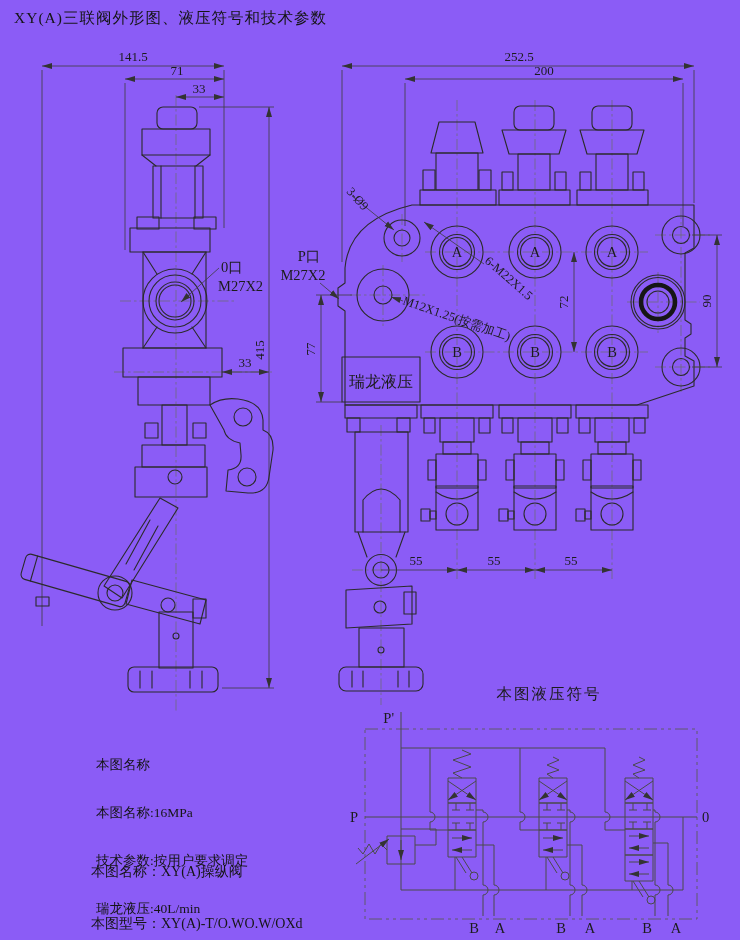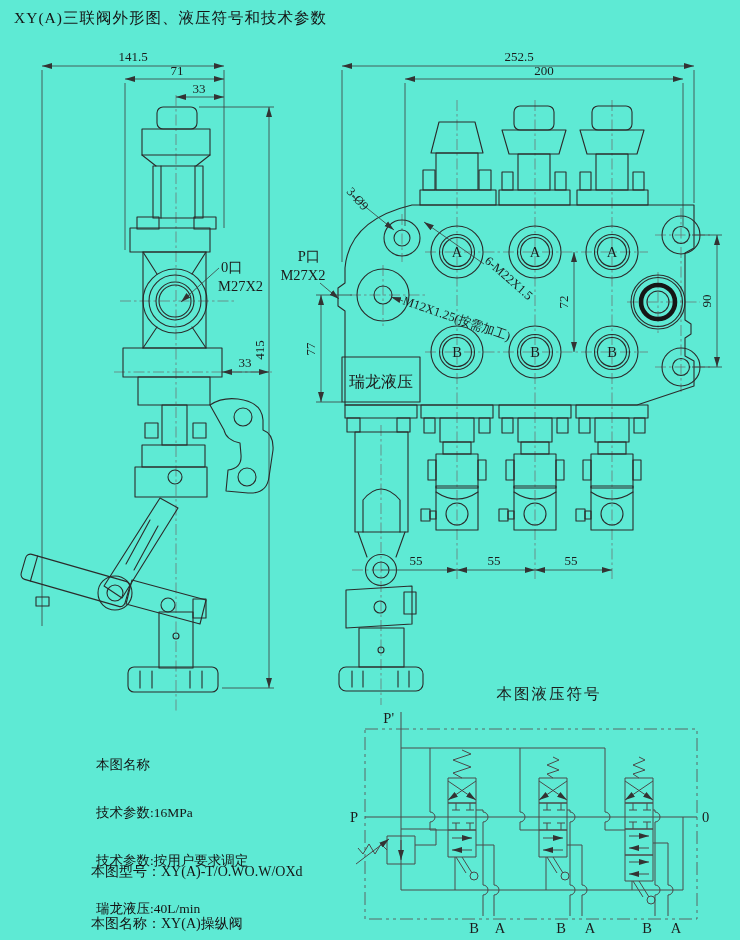--- a/index.html
+++ b/index.html
@@ -1,16 +1,16 @@
 <!DOCTYPE html>
 <html><head>
 <meta charset="utf-8">
 <style>
   html,body{margin:0;padding:0;background:#e8e8e8;}
-  .stage{position:relative;width:740px;height:940px;background:#5eead4;overflow:hidden;
+  .stage{position:relative;width:740px;height:940px;background:#8b5cf6;overflow:hidden;
          font-family:"Liberation Serif","DejaVu Serif",serif;color:#151515;}
   .title{position:absolute;left:14px;top:8px;font-size:15.5px;letter-spacing:1px;}
   .tblock{position:absolute;font-size:13.5px;line-height:16px;white-space:pre;}
   #tech{left:96px;top:725px;}
   #notes{left:91px;top:828px;font-size:14px;line-height:17.4px;}
   svg{position:absolute;left:0;top:0;}
   .ln{stroke:#2b2b2b;stroke-width:1.1;fill:none;stroke-linejoin:round;stroke-linecap:round;}
   .tn{stroke:#3c3c3c;stroke-width:.8;fill:none;}
   .cl{stroke:#6a6a6a;stroke-width:.7;fill:none;stroke-dasharray:11 3 2.5 3;}
   .bd{stroke:#5a5a5a;stroke-width:.9;fill:none;stroke-dasharray:13 4 3 4 3 4;}
@@ -459,28 +459,28 @@
       <text class="lab" x="500" y="933" text-anchor="middle">A</text>
       <text class="lab" x="561" y="933" text-anchor="middle">B</text>
       <text class="lab" x="590" y="933" text-anchor="middle">A</text>
       <text class="lab" x="647" y="933" text-anchor="middle">B</text>
       <text class="lab" x="676" y="933" text-anchor="middle">A</text>
     </g>
   </svg>
 
   <div class="tblock" id="tech">
     <div>本图名称</div>
-    <div>技术参数:16MPa</div>
+    <div>本图名称:16MPa</div>
     <div>技术参数:按用户要求调定</div>
     <div>瑞龙液压:40L/min</div>
     
     
   </div>
 
   <div class="tblock" id="notes">
+    <div>本图名称：XY(A)操纵阀</div>
     <div>本图型号：XY(A)-T/O.WO.W/OXd</div>
-    <div>本图名称：XY(A)操纵阀</div>
     
     
     
   </div>
 
 </div>
 
 </body></html>

